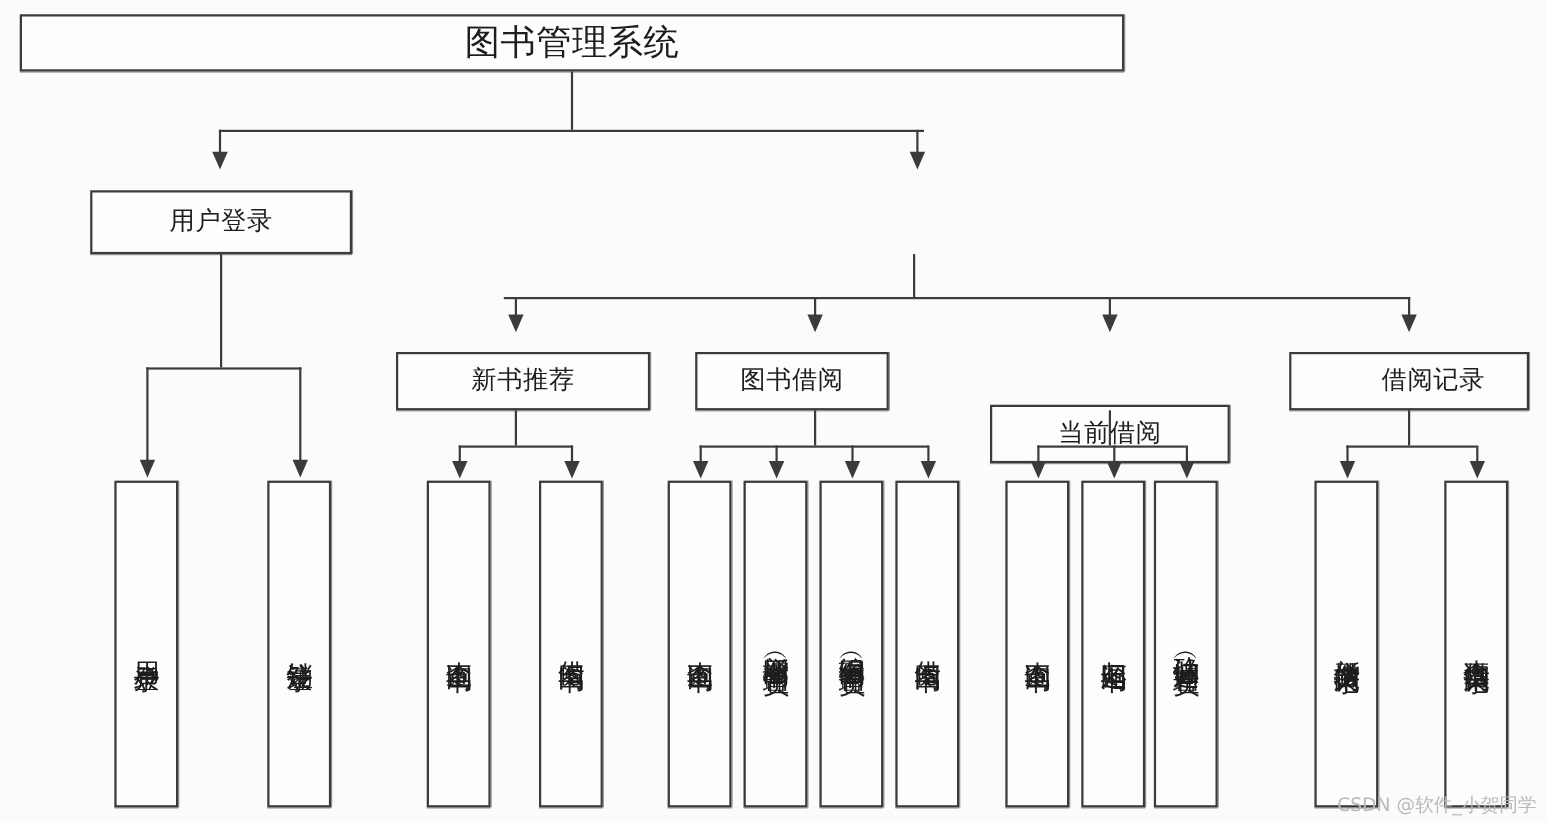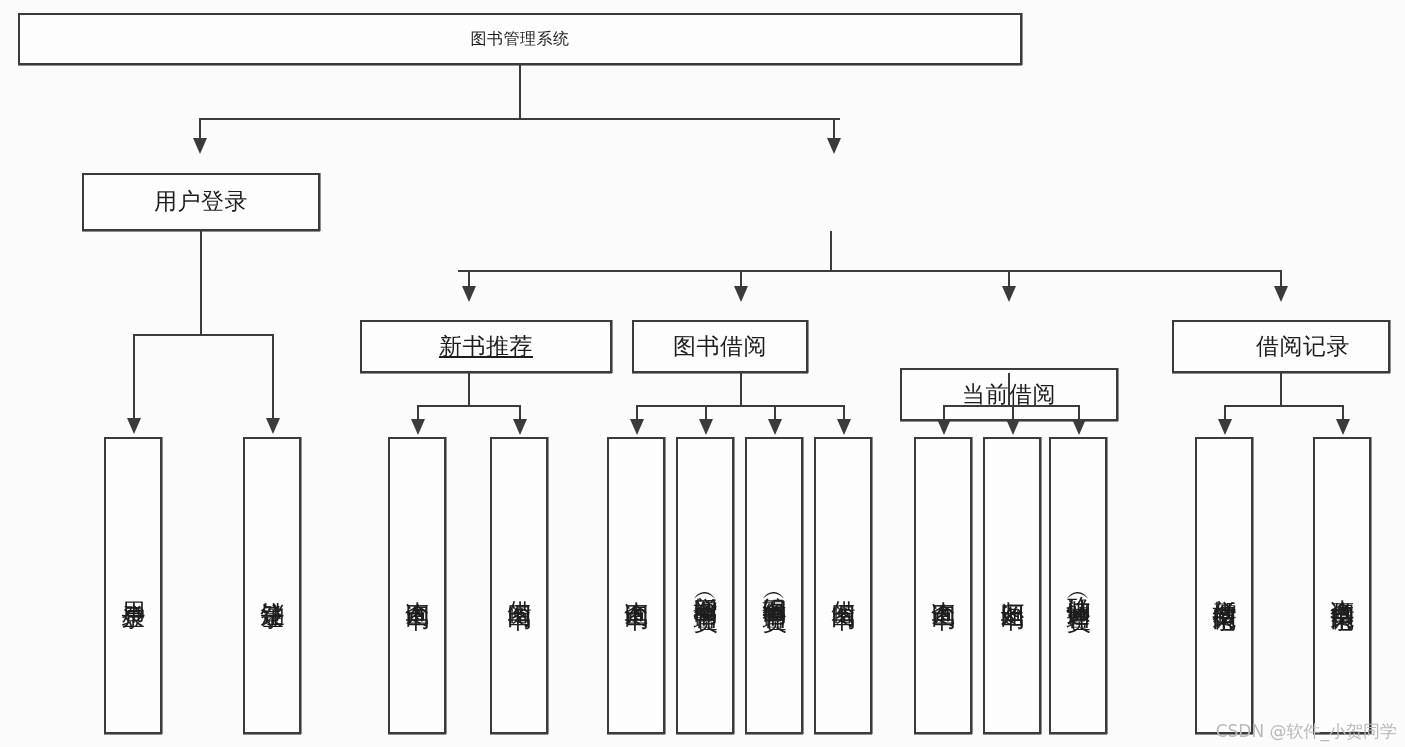--- a/index.html
+++ b/index.html
@@ -33,21 +33,21 @@
     text-align:center;
     line-height:1.12;
     letter-spacing:0.5px;
   }
 
   
   .node.h .label{
     font-size:23px;
     writing-mode:horizontal-tb;
   }
-  .node.root .label{ font-size:16px; }
+  .node.root .label{ font-size:32px; }
 
   
   .node.v{
     align-items:center;
     justify-content:center;
     padding:6px 0;
   }
   .node.v .label{
     writing-mode:vertical-rl;
     text-orientation:upright;
@@ -120,21 +120,21 @@
   <div class="ln h" style="left:458px;top:270px;width:824px;"></div>
   <div class="ln v" style="left:468px;top:270px;height:18px;"></div>
   <div class="arrow" style="left:462px;top:286px;"></div>
   <div class="ln v" style="left:740px;top:270px;height:18px;"></div>
   <div class="arrow" style="left:734px;top:286px;"></div>
   <div class="ln v" style="left:1008px;top:270px;height:18px;"></div>
   <div class="arrow" style="left:1002px;top:286px;"></div>
   <div class="ln v" style="left:1280px;top:270px;height:18px;"></div>
   <div class="arrow" style="left:1274px;top:286px;"></div>
 
-  <div class="node h" style="left:360px;top:320px;width:252px;height:53px;text-decoration:underline;">
+  <div class="node h" style="left:360px;top:320px;width:231px;height:53px;">
     <span class="label">新书推荐</span>
   </div>
   <div class="node h" style="left:632px;top:320px;width:176px;height:53px;align-items:center;">
     <span class="label">图书借阅</span>
   </div>
   <div class="node h" style="left:900px;top:320px;width:218px;height:53px;margin-top:48px;">
     <span class="label">当前借阅</span>
   </div>
   <div class="node h" style="left:1172px;top:320px;width:218px;height:53px;padding-left:44px;">
     <span class="label">借阅记录</span>

